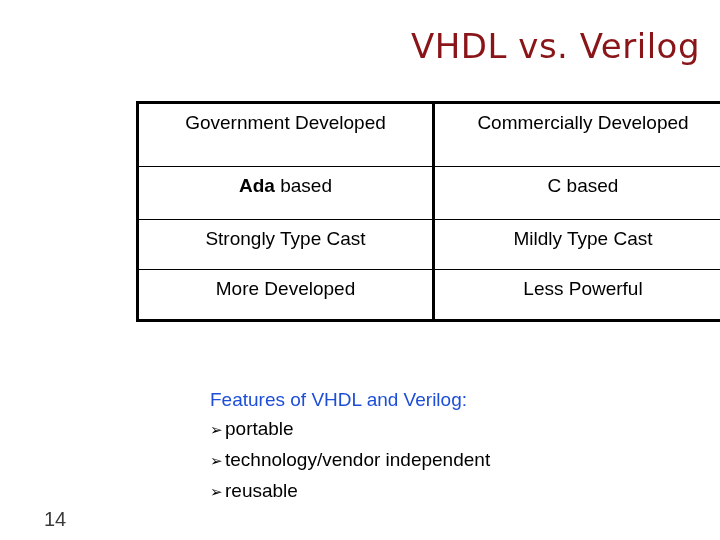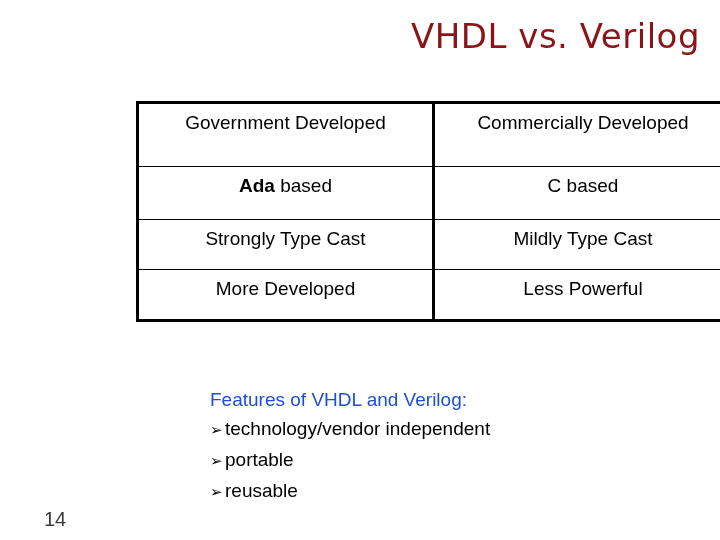--- a/index.html
+++ b/index.html
@@ -12,21 +12,21 @@
     background: #ffffff;
     font-family: "Liberation Sans", sans-serif;
     overflow: hidden;
     position: relative;
   }
 
   
   #slide-title {
     position: absolute;
     left: 0;
-    top: 16px;
+    top: 26px;
     width: 700px;
     text-align: right;
     color: #8a1518;
     font-family: "DejaVu Sans", sans-serif;
     font-size: 34px;
     font-weight: 400;
     letter-spacing: 0.5px;
     white-space: nowrap;
     line-height: 40px;
   }
@@ -137,23 +137,23 @@
       <td class="col-left">More Developed</td>
       <td class="col-right">Less Powerful</td>
     </tr>
   </tbody>
 </table>
 
 <div id="features-block">
   <div id="features-heading">Features of VHDL and Verilog:</div>
 
   <div class="feature-item">
-    <span class="feature-bullet">➢</span><span class="feature-text">technology/vendor independent</span>
+    <span class="feature-bullet">➢</span><span class="feature-text">portable</span>
   </div>
   <div class="feature-item">
-    <span class="feature-bullet">➢</span><span class="feature-text">portable</span>
+    <span class="feature-bullet">➢</span><span class="feature-text">technology/vendor independent</span>
   </div>
   <div class="feature-item">
     <span class="feature-bullet">➢</span><span class="feature-text">reusable</span>
   </div>
 </div>
 
 <div id="page-number">14</div>
 
 </body></html>

